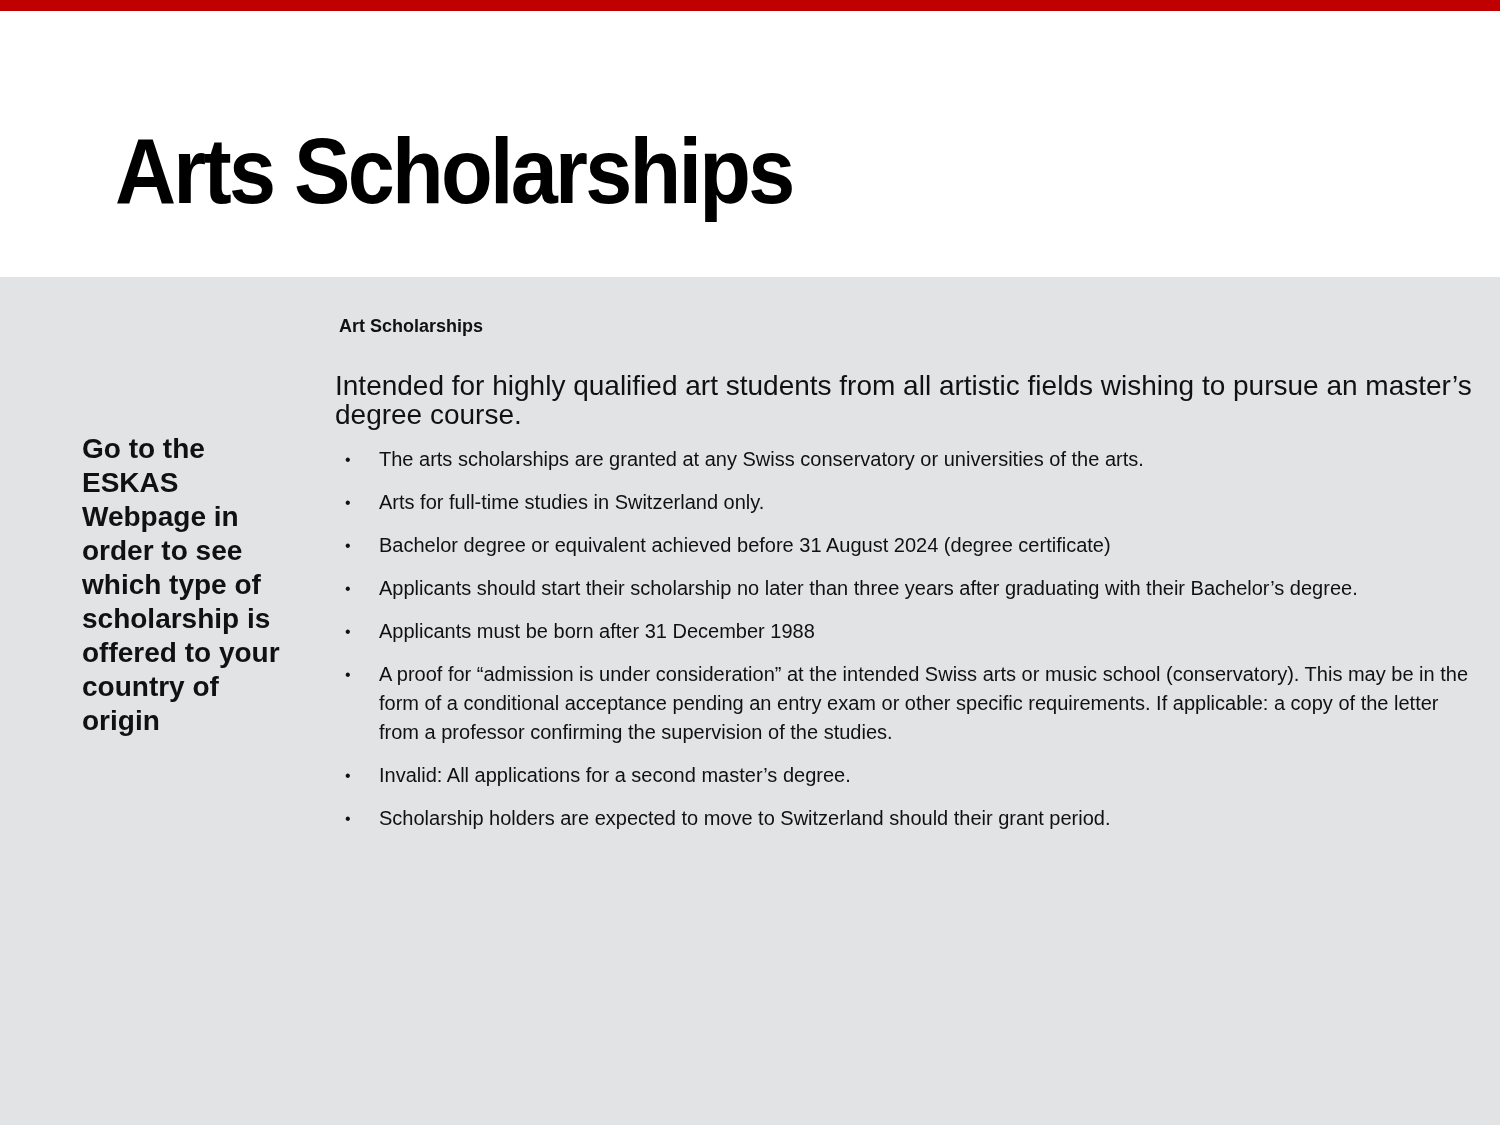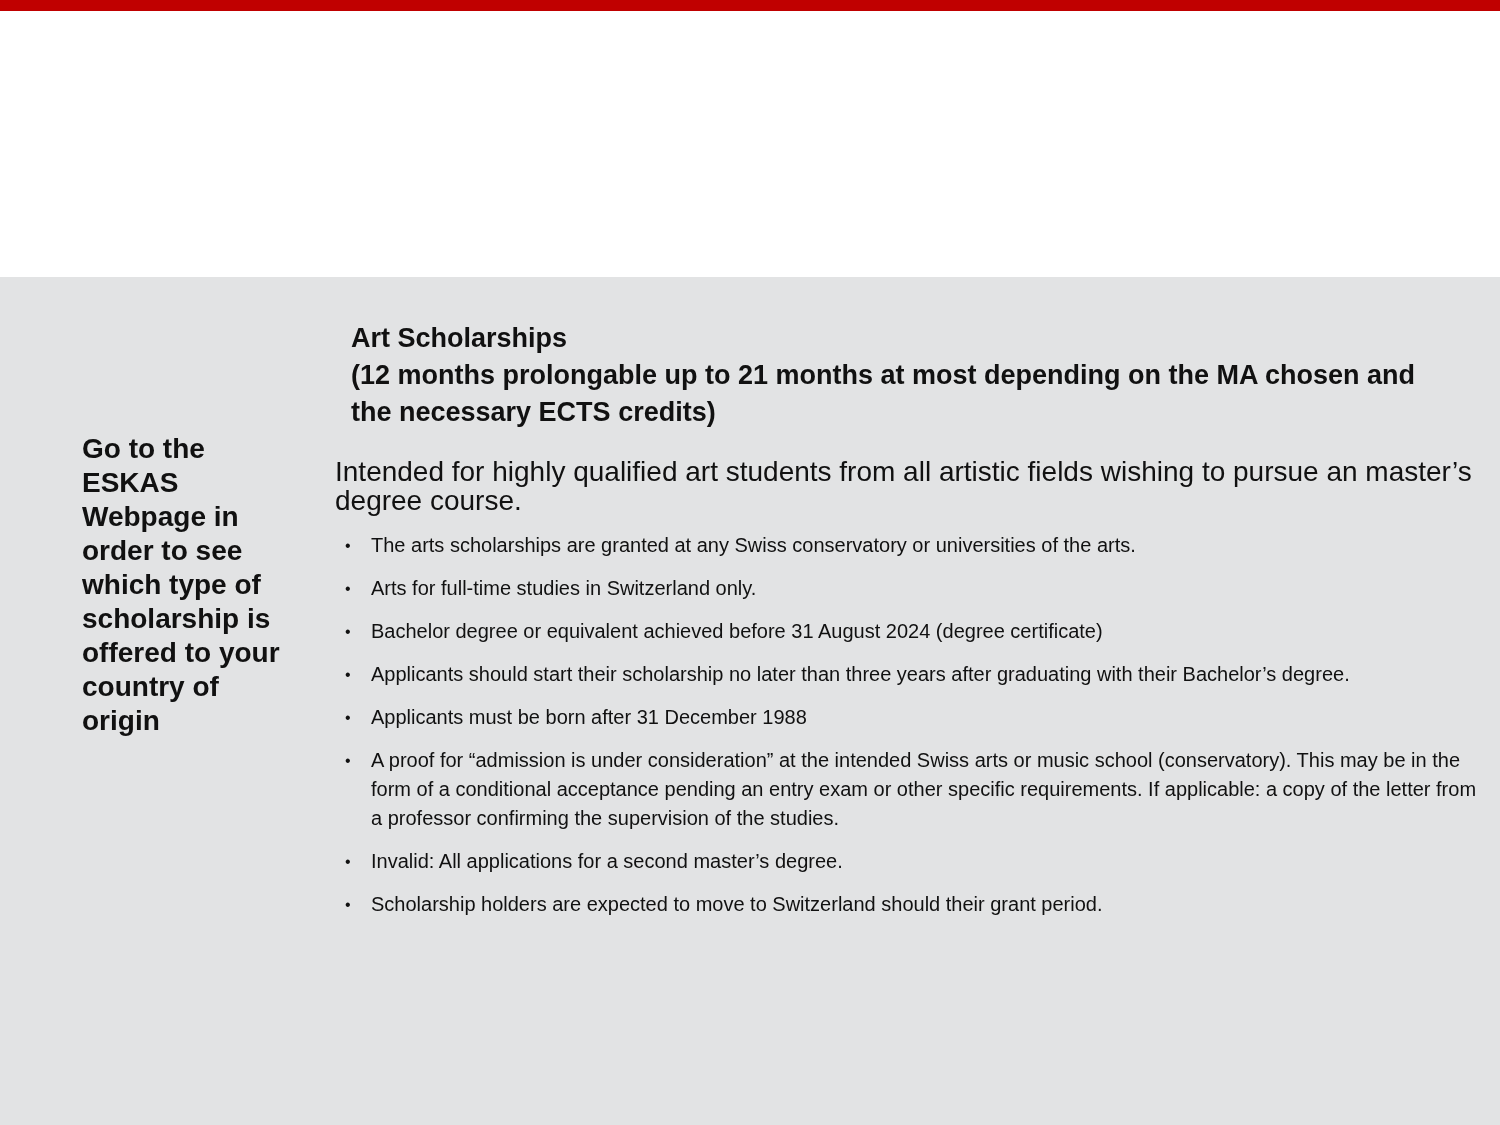--- a/index.html
+++ b/index.html
@@ -56,22 +56,22 @@
     color:#111111;
   }
   .content{
     position:absolute;
     left:335px;
     top:27px;
     width:1155px;
     color:#111111;
   }
   .content-heading{
-    margin:16px;
-    font-size:27px;
+    margin:4px;
+    font-size:18px;
     font-weight:bold;
     line-height:37px;
     max-width:1100px;
   }
   .content-intro{
     margin:26px 0 0 0;
     font-size:28px;
     line-height:29px;
   }
   .bullet-list{
@@ -87,38 +87,40 @@
     line-height:29px;
   }
   .bullet-list li .marker{
     position:absolute;
     left:10px;
     top:0;
     font-size:16px;
     line-height:29px;
     color:#111111;
   }
-  .btext{margin:0;}
+  .btext{margin:8px;}
 </style>
 </head>
 <body>
 
 <div class="slide">
 
   <div class="top-accent-bar"></div>
 
+  <div class="header">
+    <h1 class="slide-title">Arts Scholarships</h1>
+  </div>
 
   <div class="body-area">
 
     <div class="sidebar-note">Go to the ESKAS Webpage in order to see which type of scholarship is offered to your country of origin</div>
 
     <div class="content">
 
       <h2 class="content-heading"><span>Art Scholarships</span><br>
-        <span>(12 months prolongable up to 21 months at most depending on the MA chosen and the necessary ECTS credits)</span>
       </h2>
 
       <p class="content-intro">Intended for highly qualified art students from all artistic fields wishing to pursue an master’s degree course.</p>
 
       <ul class="bullet-list">
         <li>
           <span class="marker">•</span>
           <div class="btext">The arts scholarships are granted at any Swiss conservatory or universities of the arts.</div>
         </li>
         <li>

